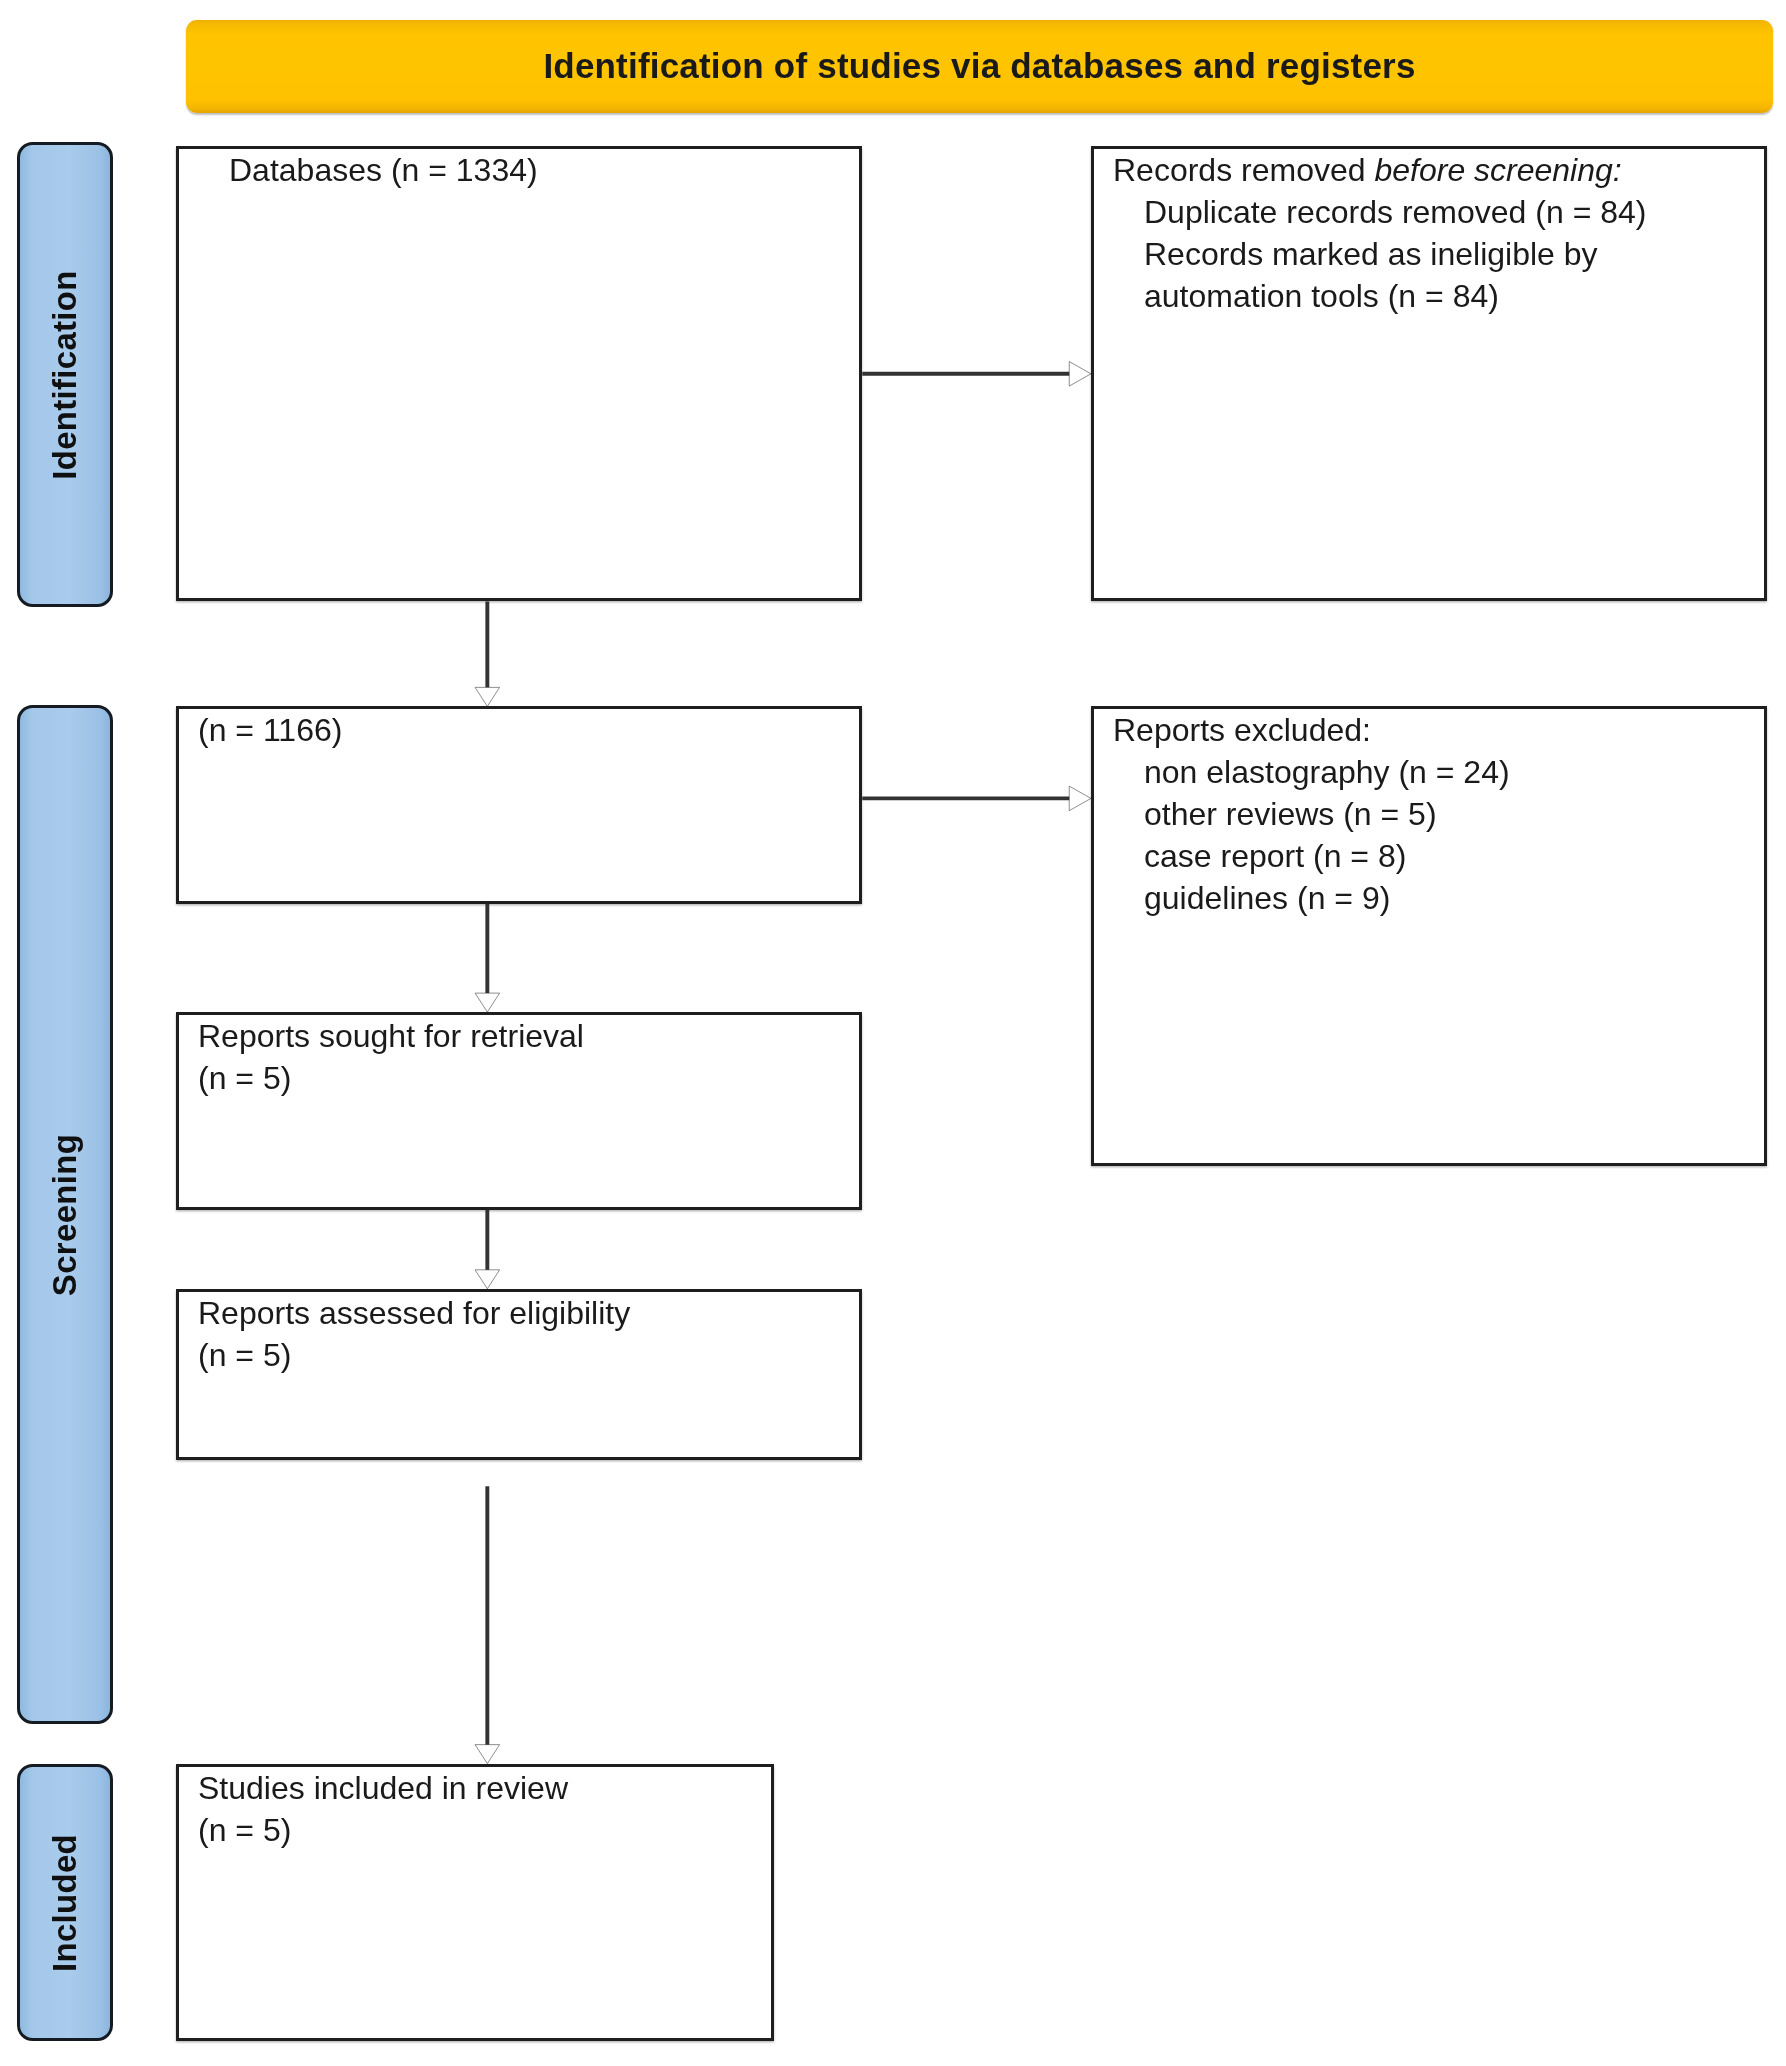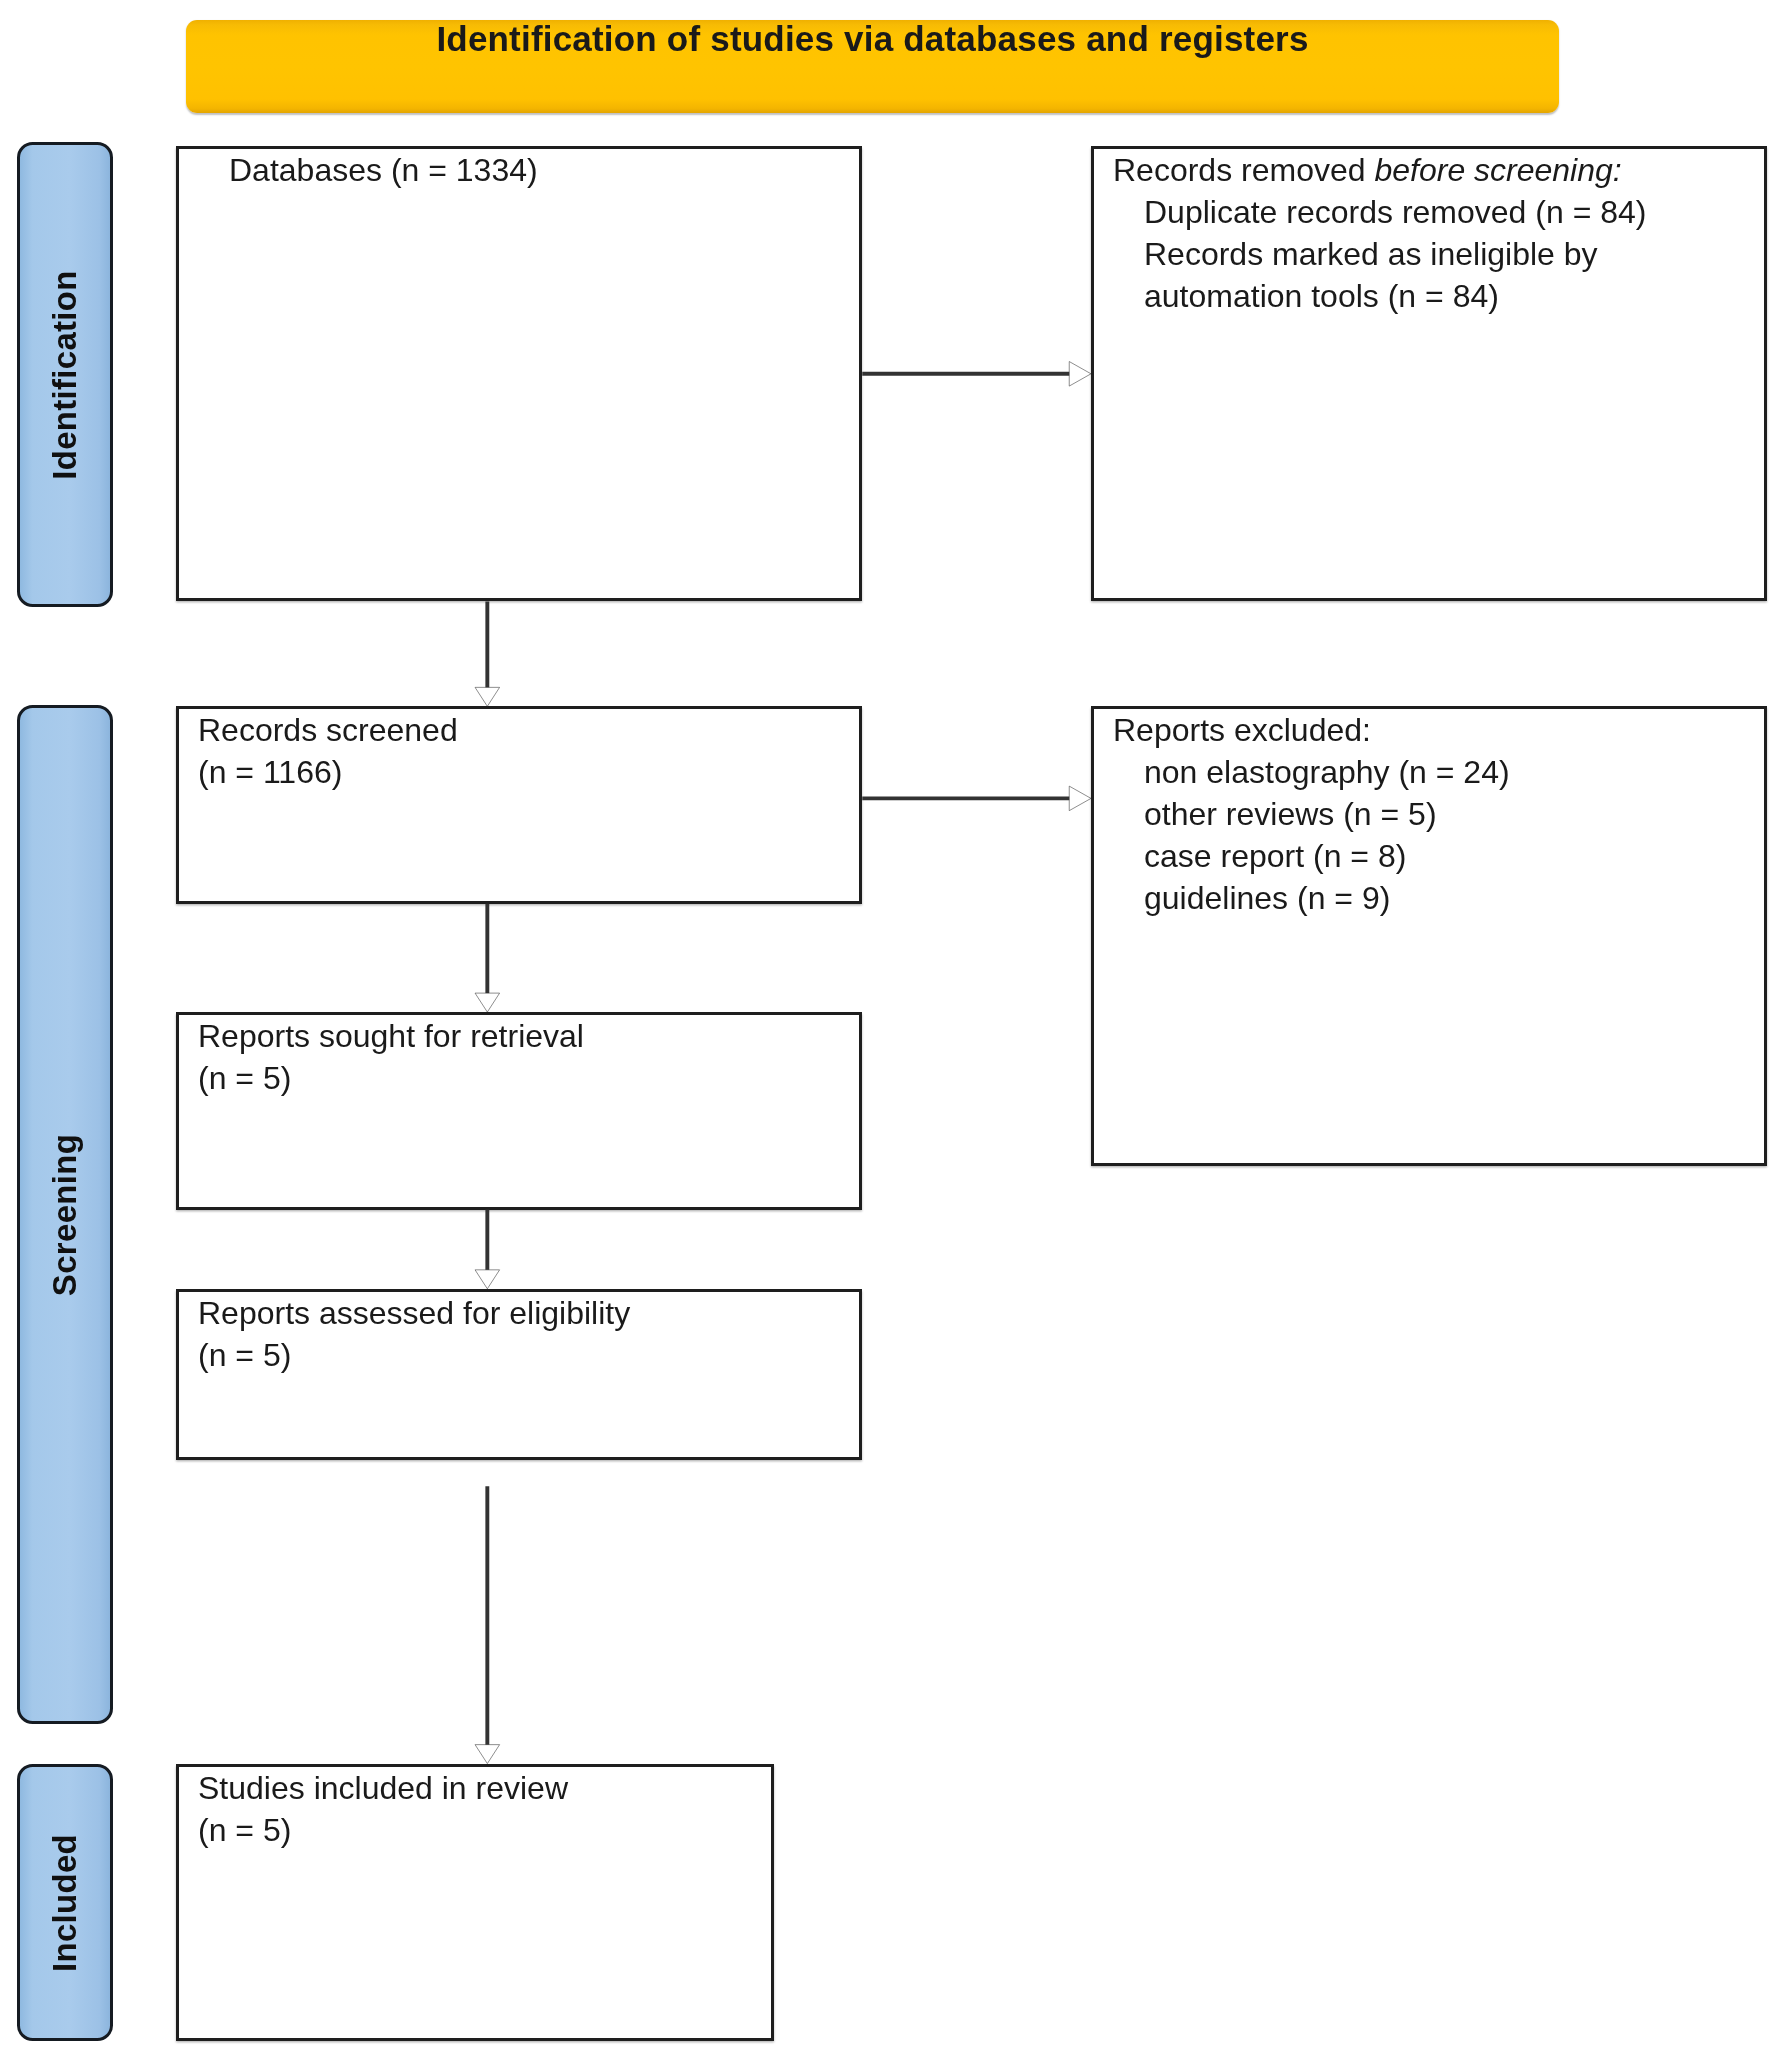--- a/index.html
+++ b/index.html
@@ -16,29 +16,29 @@
     height: 2066px;
     background: #ffffff;
     overflow: hidden;
   }
 
   
   .banner {
     position: absolute;
     left: 186px;
     top: 20px;
-    width: 1373px;
+    width: 1587px;
     height: 93px;
     border-radius: 11px;
     background: linear-gradient(to bottom,
         #f0b000 0%, #f7bb04 5%, #ffc300 16%, #ffc400 50%,
         #ffc100 85%, #f4b500 95%, #e3a500 100%);
     box-shadow: 0 1.1px 1.7px rgba(0,0,0,0.25);
     display: flex;
-    align-items: flex-start;
+    align-items: center;
     justify-content: center;
     box-sizing: border-box;
   }
   .banner-text {
     font-size: 35px;
     font-weight: bold;
     color: #1a1a1a;
     letter-spacing: 0.2px;
     text-align: center;
     line-height: 1.1;
@@ -142,21 +142,20 @@
   <div class="box" id="box-removed">
     <div class="box-body">
       <div class="line"><span>Records removed </span><span class="it">before screening</span><span class="it">:</span></div>
       <div class="line indent">Duplicate records removed  (n = 84)</div>
       <div class="line indent">Records marked as ineligible by automation tools (n = 84)</div>
     </div>
   </div>
 
   <div class="box" id="box-screened">
     <div class="box-body">
-      <div class="line">Records screened</div>
       <div class="line">(n = 1166)</div>
     </div>
   </div>
 
   <div class="box" id="box-excluded">
     <div class="box-body">
       <div class="line">Reports excluded:</div>
       <div class="line indent">non elastography (n = 24)</div>
       <div class="line indent">other reviews (n = 5)</div>
       <div class="line indent">case report (n = 8)</div>

